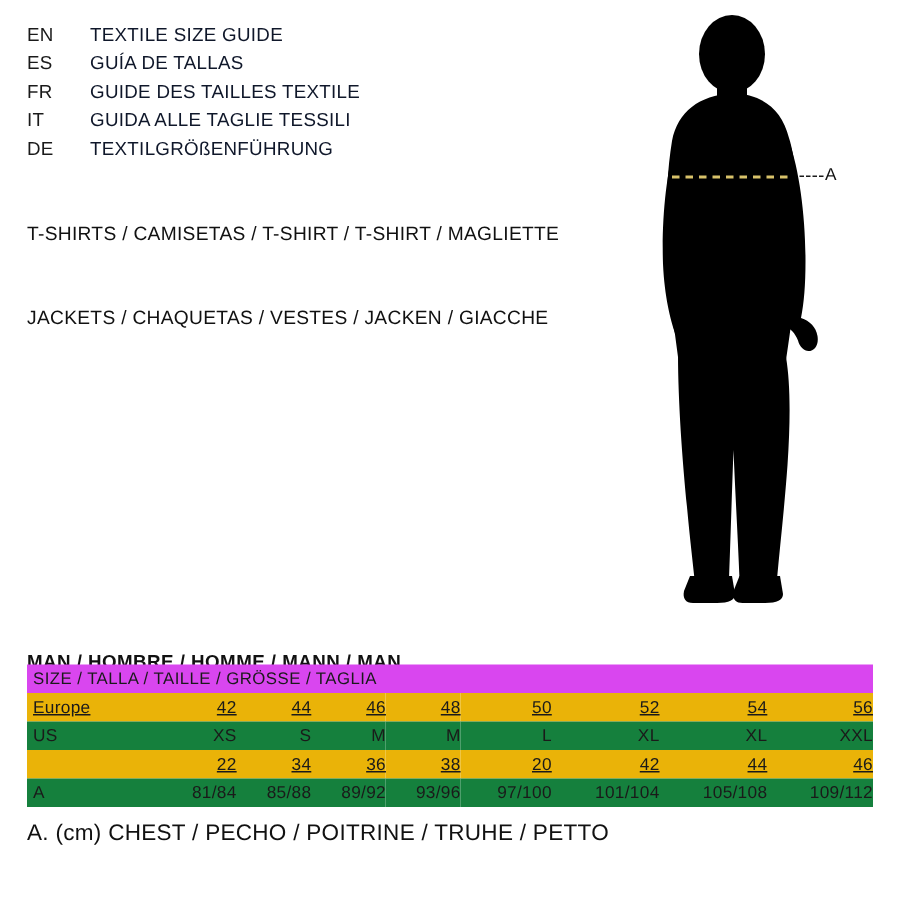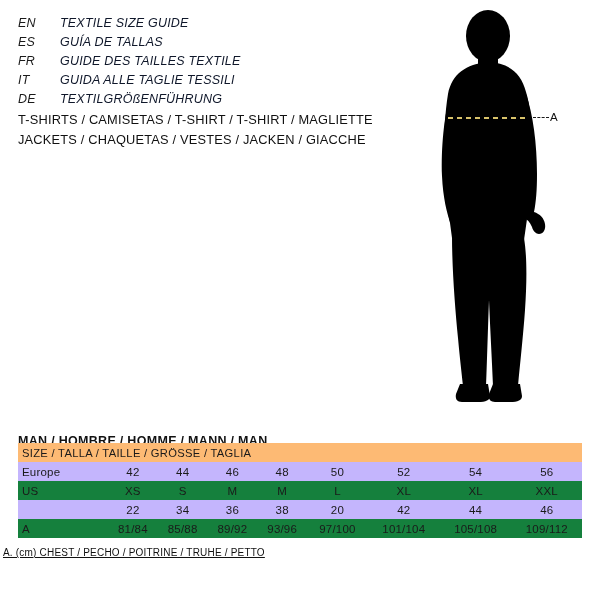--- a/index.html
+++ b/index.html
@@ -26,21 +26,20 @@
     position: absolute;
     left: 18px;
     top: 14px;
     width: 360px;
   }
   .lang-row {
     display: flex;
     align-items: flex-end;
     height: 19px;
     line-height: 19px;
-    font-style: italic;
   }
   .lang-code {
     width: 42px;
     font-size: 12.5px;
     letter-spacing: 0.2px;
     color: #1a1a1a;
   }
   .lang-text {
     font-size: 12.5px;
     letter-spacing: 0.2px;
@@ -54,20 +53,21 @@
     left: 18px;
     top: 110px;
     width: 400px;
   }
   .cat-line {
     font-size: 12.8px;
     line-height: 20px;
     letter-spacing: 0.2px;
     color: #111111;
     white-space: nowrap;
+    margin-top: 36px;
   }
 
   
   .figure-wrap {
     position: absolute;
     left: 400px;
     top: 8px;
     width: 190px;
     height: 400px;
   }
@@ -109,51 +109,51 @@
     top: 443px;
     width: 564px;
     border-collapse: collapse;
     font-size: 11.5px;
     color: #1a1a1a;
   }
   table.size-table td {
     padding: 0;
     height: 19px;
     vertical-align: middle;
-    text-align: center;
+    text-align: right;
     letter-spacing: 0.2px;
   }
   table.size-table td.lbl {
     text-align: left;
     padding-left: 4px;
     width: 86px;
   }
   tr.head-row {
-    background: #fdba74;
+    background: #d946ef;
   }
   tr.head-row td {
     font-size: 11.2px;
     letter-spacing: 0.3px;
   }
   tr.shade td {
-    background: #c4b5fd;
+    background: #eab308;
+    text-decoration: underline;
   }
   tr.plain td {
     background: #15803d;
   }
 
   .foot-note {
     position: absolute;
-    left: 3px;
+    left: 18px;
     top: 547px;
-    font-size: 10px;
-    letter-spacing: 0.2px;
-    color: #111111;
-    white-space: nowrap;
-    text-decoration: underline;
+    font-size: 15px;
+    letter-spacing: 0.2px;
+    color: #111111;
+    white-space: nowrap;
   }
 </style>
 </head>
 <body>
 
 <div class="page">
 
   <div class="lang-block">
     <div class="lang-row">
       <span class="lang-code">EN</span>

